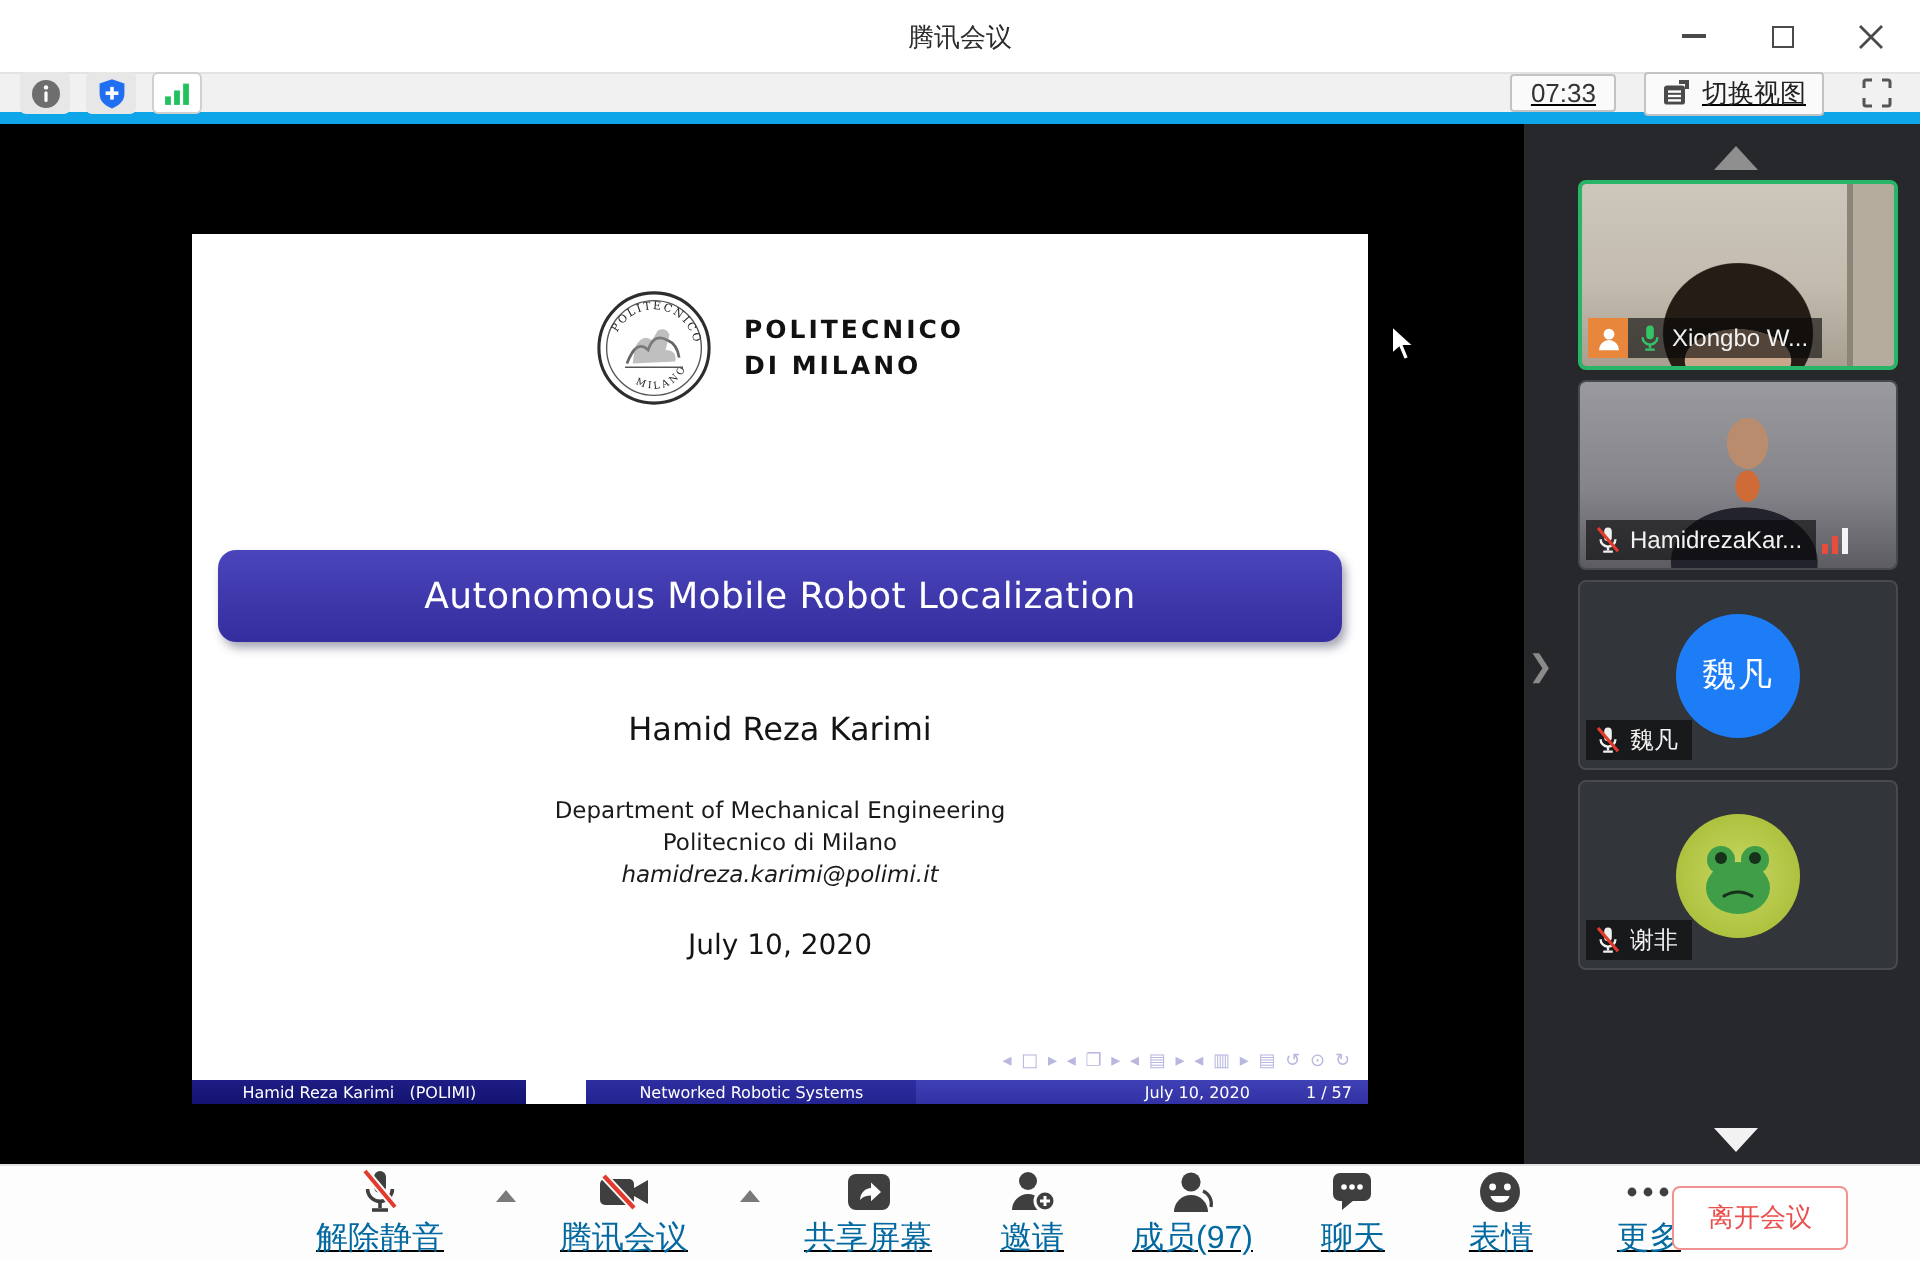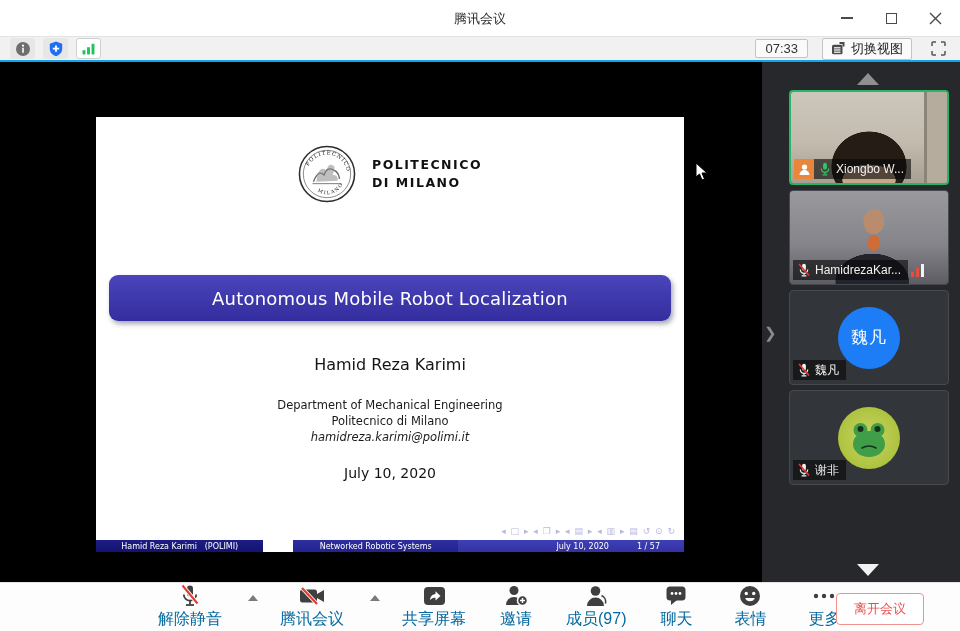--- a/index.html
+++ b/index.html
@@ -1,28 +1,28 @@
 <!DOCTYPE html>
 <html><head>
 <meta charset="utf-8">
 <style>
   * { margin:0; padding:0; box-sizing:border-box; }
   body { width:960px; height:631px; overflow:hidden; font-family:"Liberation Sans","DejaVu Sans",sans-serif; background:#fff; }
-  .app { width:960px; height:538px; display:flex; flex-direction:column; }
+  .app { width:960px; height:538px; display:flex; flex-direction:column;text-decoration:underline; }
 
   
   .titlebar { height:36px; background:#ffffff; position:relative; flex:0 0 36px; }
   .window-title { position:absolute; left:0; right:0; top:10px; text-align:center; font-size:13px; color:#2b2b2b; }
   .window-controls { position:absolute; right:10px; top:6px; display:flex; gap:14px; }
   .winbtn { width:30px; height:24px; display:flex; align-items:center; justify-content:center; cursor:default; }
   .min-glyph { width:12px; height:2px; background:#4a4a4a; }
   .max-glyph { width:11px; height:11px; border:1.5px solid #4a4a4a; }
 
   
-  .topbar { height:26px; flex:0 0 26px; background:#f1f1f1; border-top:1px solid #e3e3e3; border-bottom:2px solid #0ea5e9; display:flex; align-items:center; padding:0 10px; }
+  .topbar { height:26px; flex:0 0 26px; background:#f1f1f1; border-top:1px solid #e3e3e3; border-bottom:6px solid #0ea5e9; display:flex; align-items:center; padding:0 10px; }
   .topbar-left { display:flex; gap:8px; align-items:center; }
   .chipbtn { width:25px; height:21px; border-radius:3px; background:#e7e7e7; display:flex; align-items:center; justify-content:center; }
   .chipbtn.white { background:#fff; border:1px solid #d0d0d0; }
   .topbar-right { margin-left:auto; display:flex; align-items:center; gap:14px; }
   .time-box { border:1px solid #c3c3c3; background:#fafafa; border-radius:2px; padding:1px 9px; font-size:13px; color:#333; }
   .switch-view { border:1px solid #c3c3c3; background:#fafafa; border-radius:2px; padding:1px 8px; display:flex; align-items:center; gap:5px; font-size:13px; color:#222; }
   .fs-btn { width:24px; height:20px; display:flex; align-items:center; justify-content:center; }
 
   
   .main { height:520px; flex:0 0 520px; display:flex; }
@@ -36,21 +36,21 @@
   .author { position:absolute; top:238px; left:0; right:0; text-align:center; font-size:16px; color:#141414; }
   .dept { position:absolute; top:280px; left:0; right:0; text-align:center; font-size:11.5px; color:#1a1a1a; line-height:1.4; }
   .dept .em { font-style:italic; }
   .slide-date { position:absolute; top:348px; left:0; right:0; text-align:center; font-size:14px; color:#141414; }
   .navsyms { position:absolute; right:8px; bottom:16px; font-size:9px; color:#b7b7e0; letter-spacing:1px; }
   .footline { position:absolute; bottom:0; left:0; right:0; height:12px; display:flex; font-size:8px; color:#fff; }
   .footline .seg { display:flex; align-items:center; justify-content:center; }
   .seg1 { width:30%; background:linear-gradient(180deg,#1d1d85,#131370); white-space:pre; }
   .seg2 { width:29.5%; background:linear-gradient(180deg,#2e2ea0,#222290);margin-left:30px; }
   .seg3 { width:40.5%; background:linear-gradient(180deg,#4040b6,#3232a4); justify-content:flex-end !important; }
-  .seg3 .pg { margin-left:28px; margin-right:24px; }
+  .seg3 .pg { margin-left:28px; margin-right:8px; }
 
   .cursor { position:absolute; left:695px; top:100px; }
 
   
   .sidebar { width:198px; background:#27282b; position:relative; overflow:hidden; }
   .scroll-tri-up { position:absolute; top:11px; left:95px; width:0; height:0; border-left:11px solid transparent; border-right:11px solid transparent; border-bottom:12px solid #8f8f8f; }
   .scroll-tri-down { position:absolute; bottom:6px; left:95px; width:0; height:0; border-left:11px solid transparent; border-right:11px solid transparent; border-top:12px solid #f2f2f2; z-index:5; }
   .collapse-chevron { position:absolute; left:2px; top:262px; color:#8a8a8a; font-size:15px; }
   .tiles { position:absolute; top:28px; left:27px; width:160px; display:flex; flex-direction:column; gap:5px; }
   .tile { width:160px; height:95px; border-radius:4px; background:#32353a; border:1px solid #46494e; position:relative; overflow:hidden; }

